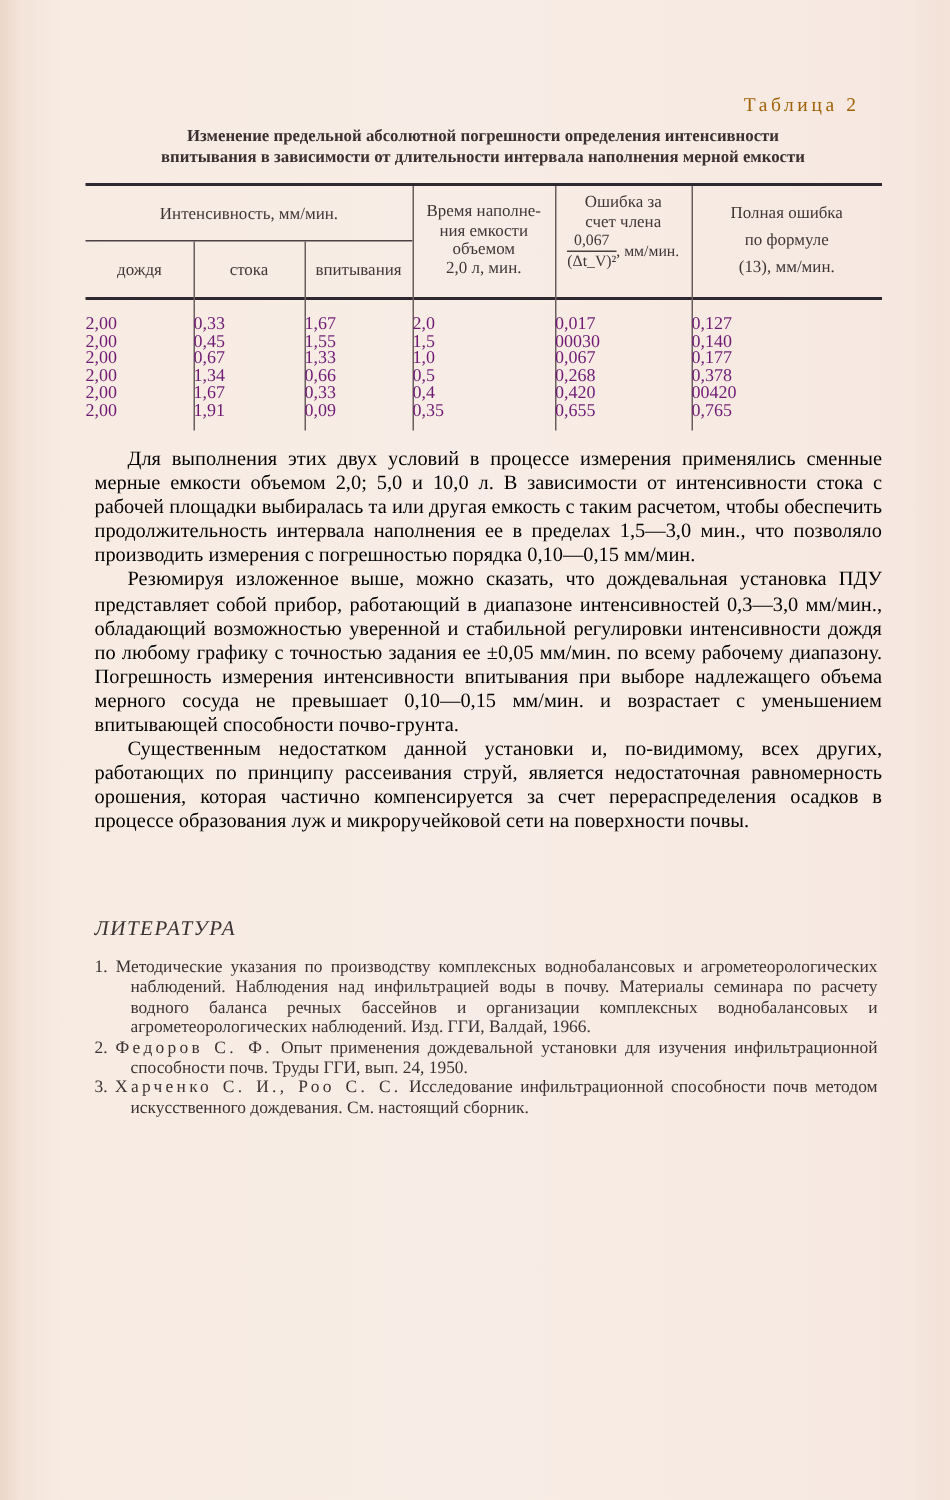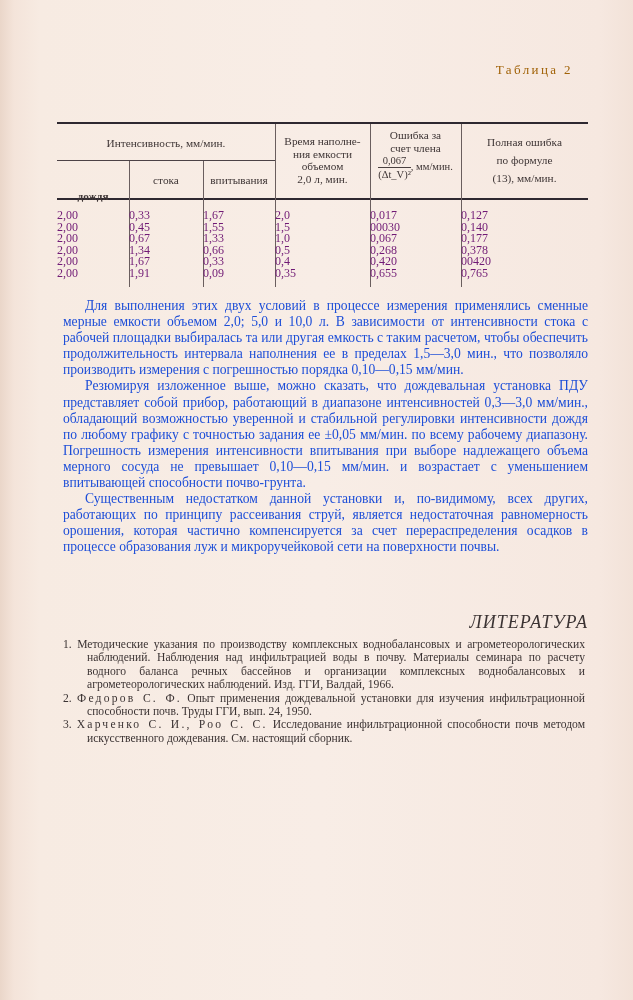--- a/index.html
+++ b/index.html
@@ -29,56 +29,60 @@
       position: absolute; text-align: center; font-size: 11.3px; line-height: 13px; color: #3f3636;
     }
     .col {
       position: absolute; top: 88px; text-align: left; font-size: 12px; line-height: 11.5px; color: #701a75;
     }
     .frac { display: inline-block; vertical-align: middle; text-align: center; }
     .frac .num { display: block; border-bottom: 1px solid #4a4040; padding: 0 1px; line-height: 12px; }
     .frac .den { display: block; line-height: 13px; }
     .body-text {
       position: absolute; left: 63px; width: 525px; top: 298px;
-      font-size: 13.6px; line-height: 16.1px; text-align: justify; color: #1d4ed8;
+      font-size: 13.6px; line-height: 16.1px; text-align: justify; color: #000000;
     }
     .body-text p { margin: 0; text-indent: 22px; text-align-last: left; }
     .lit-title {
-      position: absolute; left: 63px; width: 525px; top: 612px; text-align: right;
-      font-style: italic; font-size: 18px; letter-spacing: 1px; color: #3b3333;
+      position: absolute; left: 63px; width: 525px; top: 612px; text-align: left;
+      font-style: italic; font-size: 14px; letter-spacing: 1px; color: #3b3333;
     }
     .refs {
       position: absolute; left: 63px; width: 522px; top: 638px;
       font-size: 11.6px; line-height: 13.4px; color: #3b3333;
     }
     .author { letter-spacing: 2.2px; }
     .hang { padding-left: 24px; text-indent: -24px; text-align: justify; margin: 0; }
   </style>
 </head>
 <body>
 
 <div class="page">
 
   <div class="table-label">Таблица 2</div>
 
+  <div class="table-caption">
+    <div>Изменение предельной абсолютной погрешности определения интенсивности</div>
+    <div>впитывания в зависимости от длительности интервала наполнения мерной емкости</div>
+  </div>
 
   <div class="tbl">
 
     <div class="rule-thick" style="top:0;"></div>
     <div class="hline" style="top:38px; left:0; width:218px;"></div>
     <div class="rule-thick" style="top:76px;"></div>
 
     <div class="vline" style="left:72px; top:39px; height:126px;"></div>
     <div class="vline" style="left:146px; top:39px; height:126px;"></div>
     <div class="vline" style="left:218px; top:2px; height:163px;"></div>
     <div class="vline" style="left:313px; top:2px; height:163px;"></div>
     <div class="vline" style="left:404px; top:2px; height:163px;"></div>
 
     <div class="hcell" style="left:0; width:218px; top:15px;">Интенсивность, мм/мин.</div>
-    <div class="hcell" style="left:0; width:72px; top:68px;font-weight:bold;">дождя</div>
+    <div class="hcell" style="left:0; width:72px; top:52px;">дождя</div>
     <div class="hcell" style="left:72px; width:74px; top:52px;">стока</div>
     <div class="hcell" style="left:146px; width:72px; top:52px;">впитывания</div>
     <div class="hcell" style="left:218px; width:95px; top:13px; line-height:12.5px;">
       <div>Время наполне-</div>
       <div>ния емкости</div>
       <div>объемом</div>
       <div>2,0 л, мин.</div>
     </div>
     <div class="hcell" style="left:313px; width:91px; top:7px; line-height:12.5px;">
       <div>Ошибка за</div>

